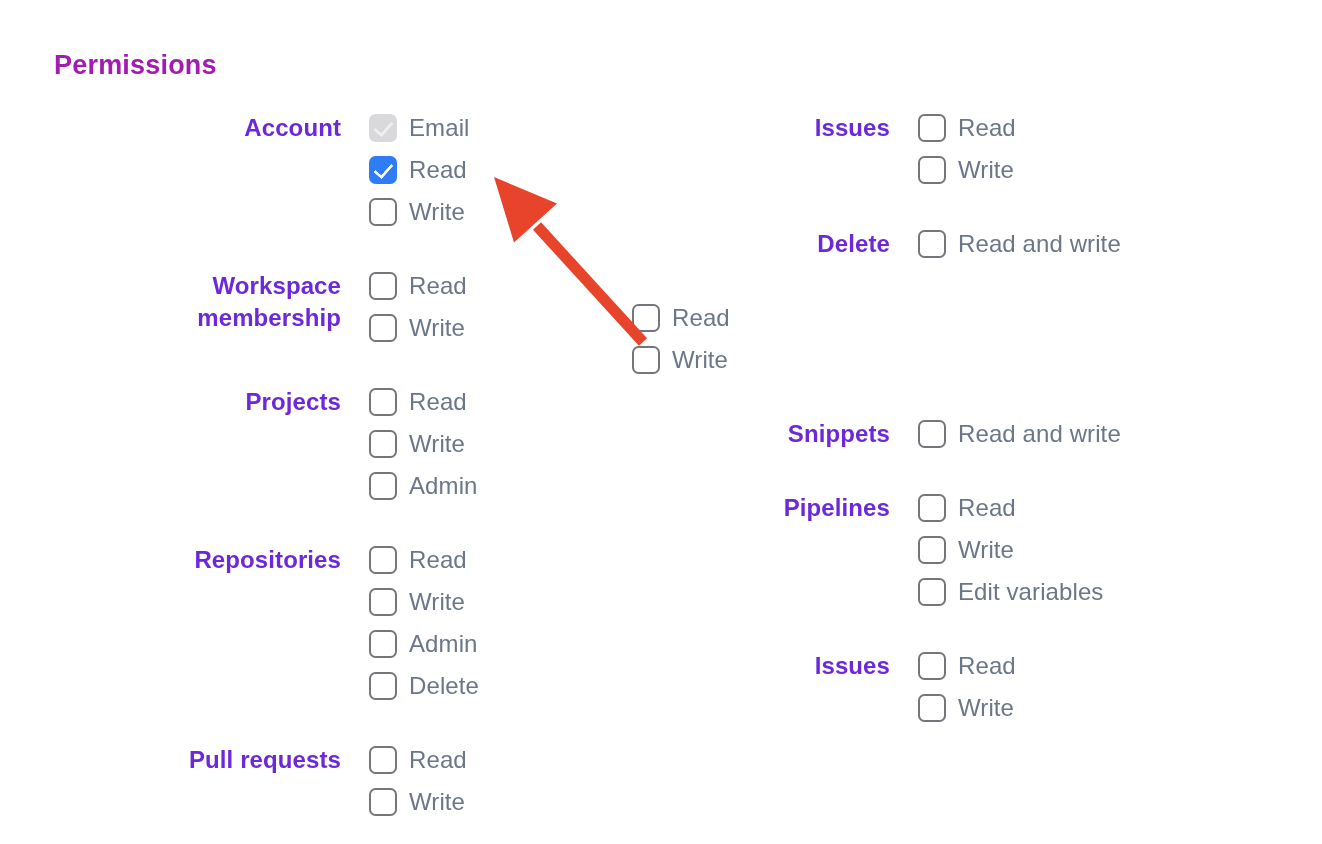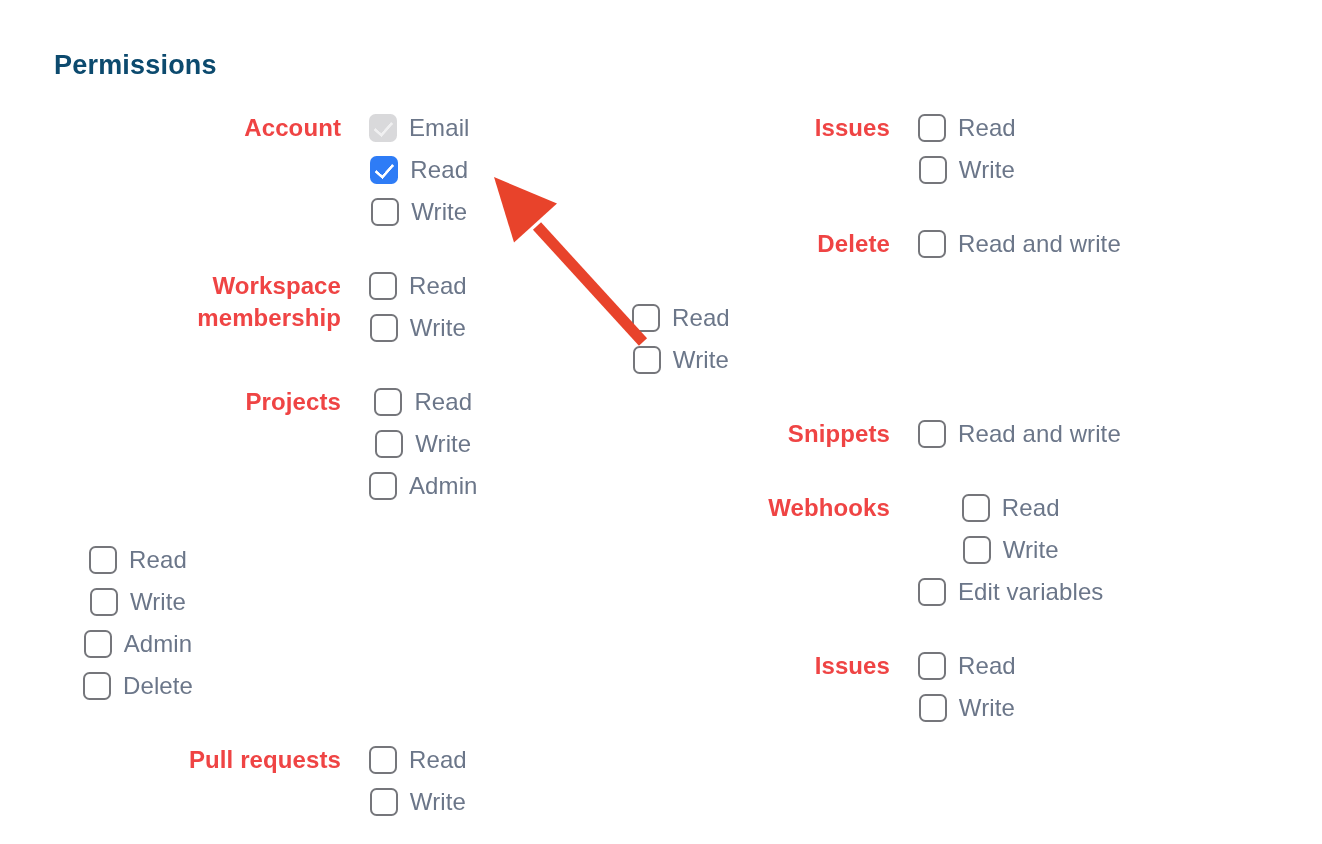--- a/index.html
+++ b/index.html
@@ -5,42 +5,42 @@
   * { margin: 0; padding: 0; box-sizing: border-box; }
   html, body { background: #ffffff; }
   body {
     font-family: "Liberation Sans", "DejaVu Sans", sans-serif;
     width: 1322px; height: 844px; position: relative; overflow: hidden;
   }
   .page { position: absolute; inset: 0; }
 
   .page-heading {
     position: absolute; left: 54px; top: 50px;
-    font-size: 27px; font-weight: bold; color: #0c4a6e;
+    font-size: 27px; font-weight: bold; color: #a21caf;
     letter-spacing: 0.2px;
   }
 
   .perm-col { position: absolute; top: 107px; width: 620px; }
   .perm-col-left  { left: 55px; }
   .perm-col-right { left: 604px; }
 
   .perm-group { display: flex; align-items: flex-start; margin-bottom: 32px; }
 
   .group-label {
     width: 286px; flex: 0 0 286px;
     padding-left: 62px; padding-top: 5px;
     text-align: right;
-    font-size: 24px; font-weight: bold; color: #ef4444;
+    font-size: 24px; font-weight: bold; color: #6d28d9;
     line-height: 32px; letter-spacing: 0.1px;
   }
 
   .options { margin-left: 28px; display: flex; flex-direction: column; }
 
   .opt-row {
-    height: 42px; display: flex; align-items: center; cursor: pointer; justify-content: center;
+    height: 42px; display: flex; align-items: center; cursor: pointer;
   }
 
   .cb {
     width: 28px; height: 28px; flex: 0 0 28px;
     border-radius: 6.5px; position: relative;
   }
   .cb-unchecked { background: #ffffff; border: 2px solid #75767B; }
   .cb-checked   { background: #2E7CF6; }
   .cb-checked::after {
     content: ""; position: absolute;
@@ -116,20 +116,21 @@
             <span class="cb cb-unchecked"></span>
             <span class="opt-label">Write</span>
           </label>
           <label class="opt-row">
             <span class="cb cb-unchecked"></span>
             <span class="opt-label">Admin</span>
           </label>
         </div>
       </div>
       <div class="perm-group">
+        <div class="group-label">Repositories</div>
         <div class="options">
           <label class="opt-row">
             <span class="cb cb-unchecked"></span>
             <span class="opt-label">Read</span>
           </label>
           <label class="opt-row">
             <span class="cb cb-unchecked"></span>
             <span class="opt-label">Write</span>
           </label>
           <label class="opt-row">
@@ -195,21 +196,21 @@
       <div class="perm-group">
         <div class="group-label">Snippets</div>
         <div class="options">
           <label class="opt-row">
             <span class="cb cb-unchecked"></span>
             <span class="opt-label">Read and write</span>
           </label>
         </div>
       </div>
       <div class="perm-group">
-        <div class="group-label">Webhooks</div>
+        <div class="group-label">Pipelines</div>
         <div class="options">
           <label class="opt-row">
             <span class="cb cb-unchecked"></span>
             <span class="opt-label">Read</span>
           </label>
           <label class="opt-row">
             <span class="cb cb-unchecked"></span>
             <span class="opt-label">Write</span>
           </label>
           <label class="opt-row">

